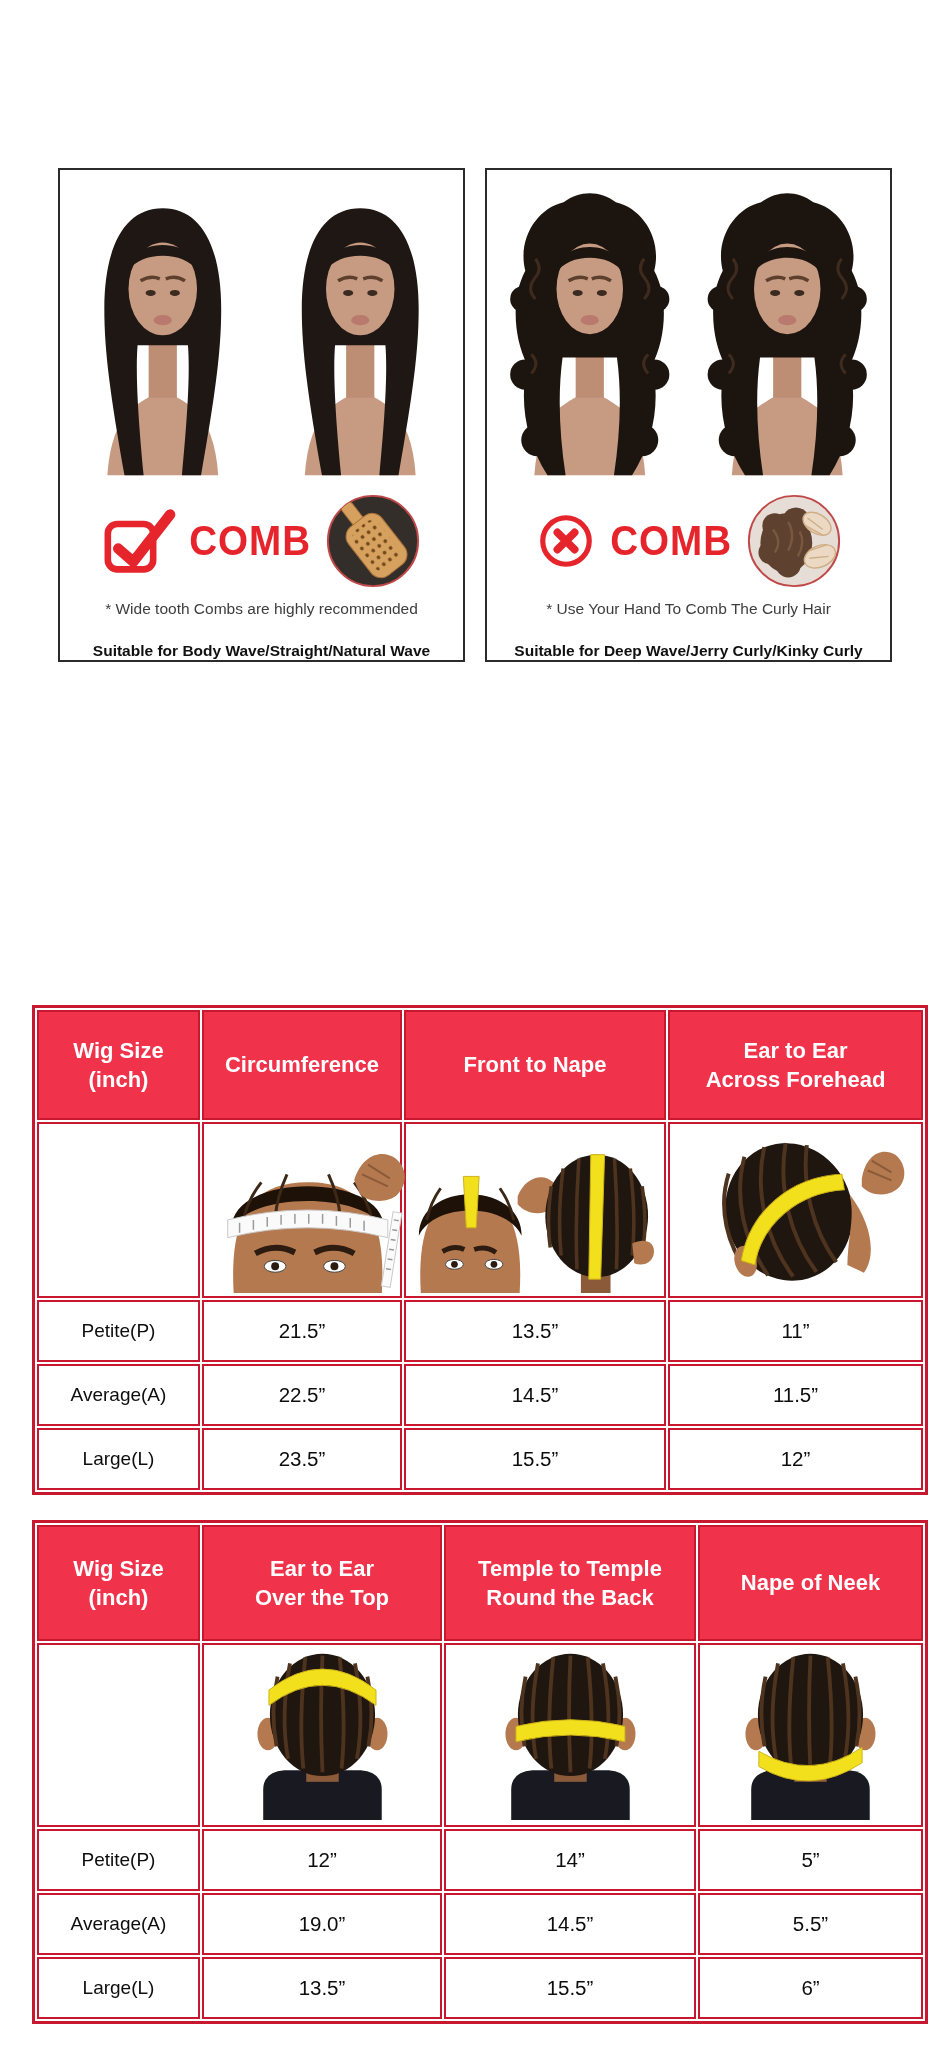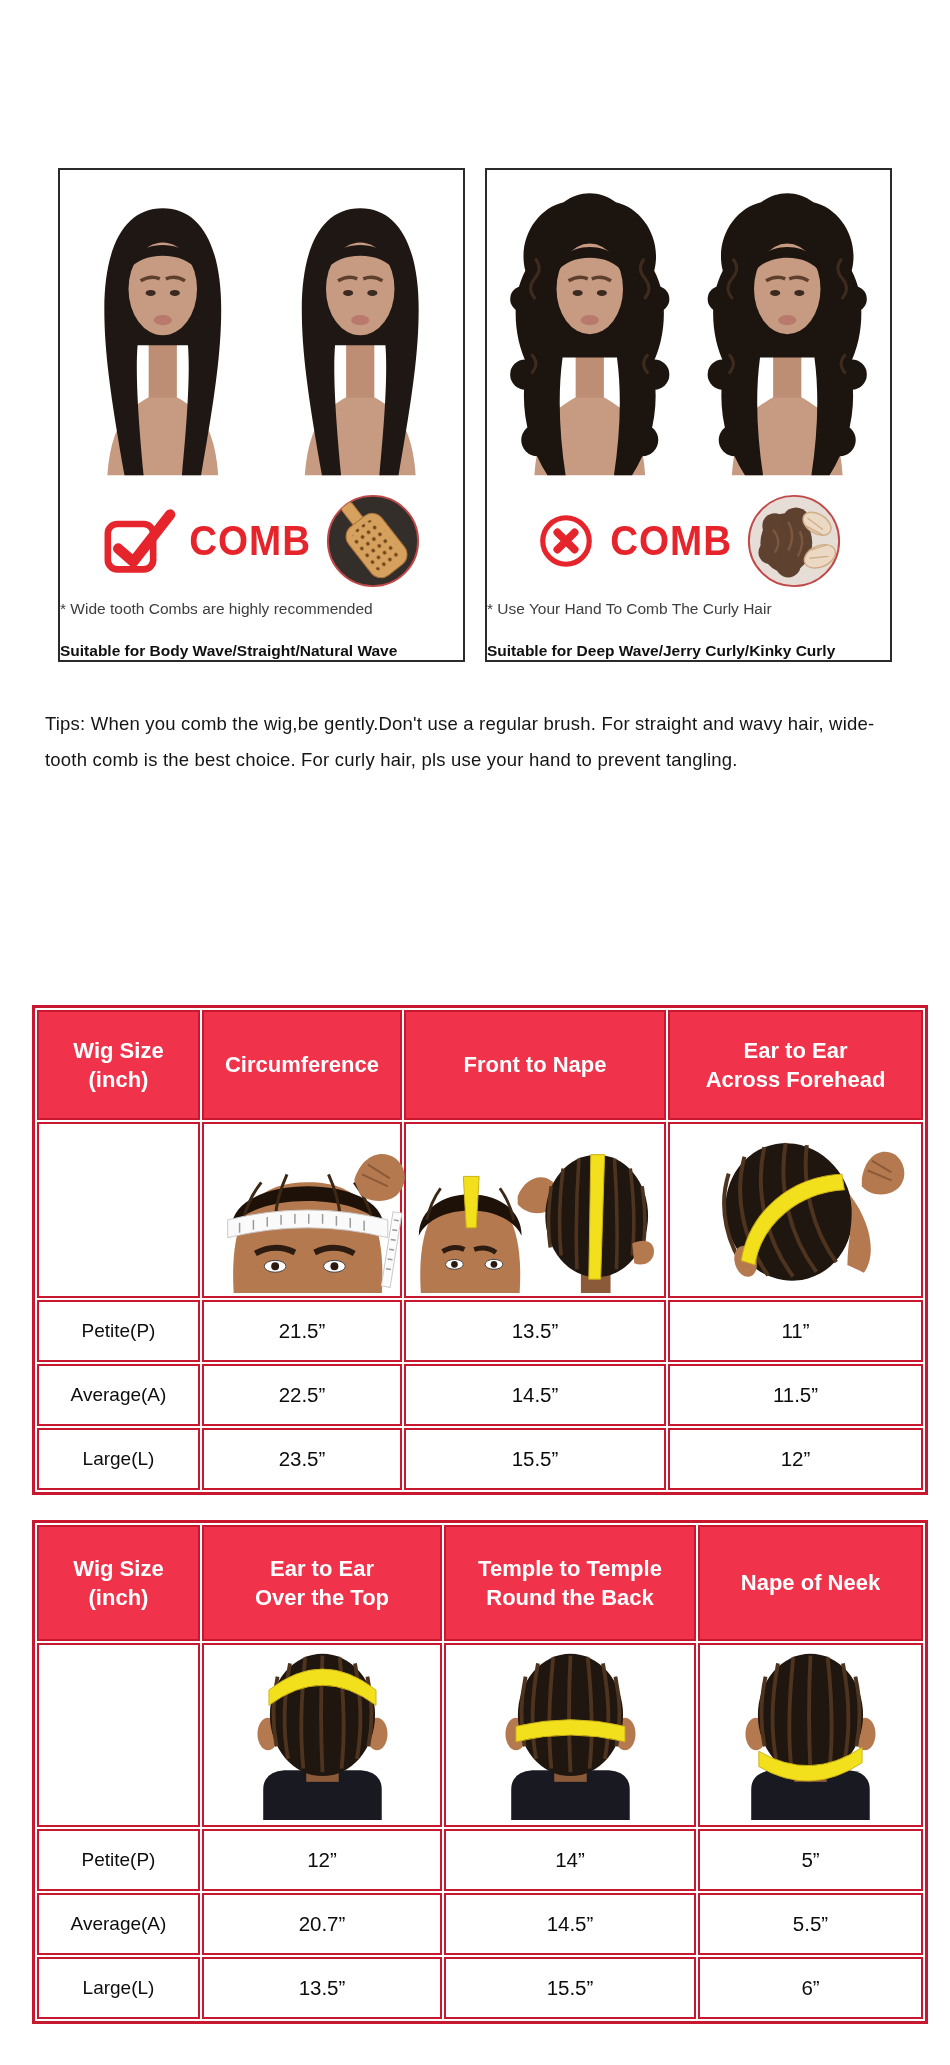--- a/index.html
+++ b/index.html
@@ -9,21 +9,21 @@
   
   .banner{position:absolute;left:0;background:#B3242E;color:#fff;display:flex;align-items:center;
           border-radius:0 54px 28px 0;}
   .banner .t{font-weight:bold;font-size:47px;letter-spacing:1px;white-space:nowrap;
              transform:scaleX(0.78);transform-origin:0 50%;padding-left:56px;}
   #banner-care{top:18px;width:478px;height:82px;}
   #banner-measure{top:878px;width:664px;height:84px;}
 
   
   .care-box{position:absolute;top:168px;width:403px;height:490px;border:2px solid #2b2b2b;
-            background:#fff;display:flex;flex-direction:column;}
+            background:#fff;display:flex;flex-direction:column;align-items:center;}
   #care-box-straight{left:58px;}
   #care-box-curly{left:485px;}
   .wig-photo{width:100%;height:330px;margin-top:4px;}
   .wig-photo svg{width:100%;height:100%;display:block;}
   .comb-row{display:flex;align-items:center;justify-content:center;gap:8px;height:100px;width:100%;}
   .verdict-icon svg{display:block;}
   .comb-word{color:#E5242C;font-weight:bold;font-size:42px;letter-spacing:1px;
              transform:scaleX(0.92);transform-origin:50% 50%;}
   .comb-photo svg{display:block;}
   .note{font-size:15.5px;color:#3d3d3d;margin-top:11px;}
@@ -168,21 +168,20 @@
             </g>
             <path d="M64,26 l16,12 M62,34 l18,10 M66,60 l18,-6 M66,68 l20,-2" stroke="#cfae87" stroke-width="1.5" fill="none"></path>
           </g>
         </svg>
       </span>
     </div>
     <div class="note">* Use Your Hand To Comb The Curly Hair</div>
     <div class="suitable">Suitable for Deep Wave/Jerry Curly/Kinky Curly</div>
   </div>
 
-  <div class="tips">Tips: When you comb the wig,be gently.Don't use a regular brush. For straight and wavy hair, wide-tooth comb is the best choice. For curly hair, pls use your hand to prevent tangling.</div>
 
 
   <table class="size-table" id="size-table-1">
     <colgroup>
         <col style="width:163px">
         <col style="width:200px">
         <col style="width:262px">
         <col style="width:255px">
       </colgroup>
     <tbody>
@@ -309,21 +308,21 @@
         </td>
       </tr>
       <tr>
         <td class="lbl">Petite(P)</td>
         <td class="val">12”</td>
         <td class="val">14”</td>
         <td class="val">5”</td>
       </tr>
       <tr>
         <td class="lbl">Average(A)</td>
-        <td class="val">20.7”</td>
+        <td class="val">19.0”</td>
         <td class="val">14.5”</td>
         <td class="val">5.5”</td>
       </tr>
       <tr>
         <td class="lbl">Large(L)</td>
         <td class="val">13.5”</td>
         <td class="val">15.5”</td>
         <td class="val">6”</td>
       </tr>
     </tbody>

